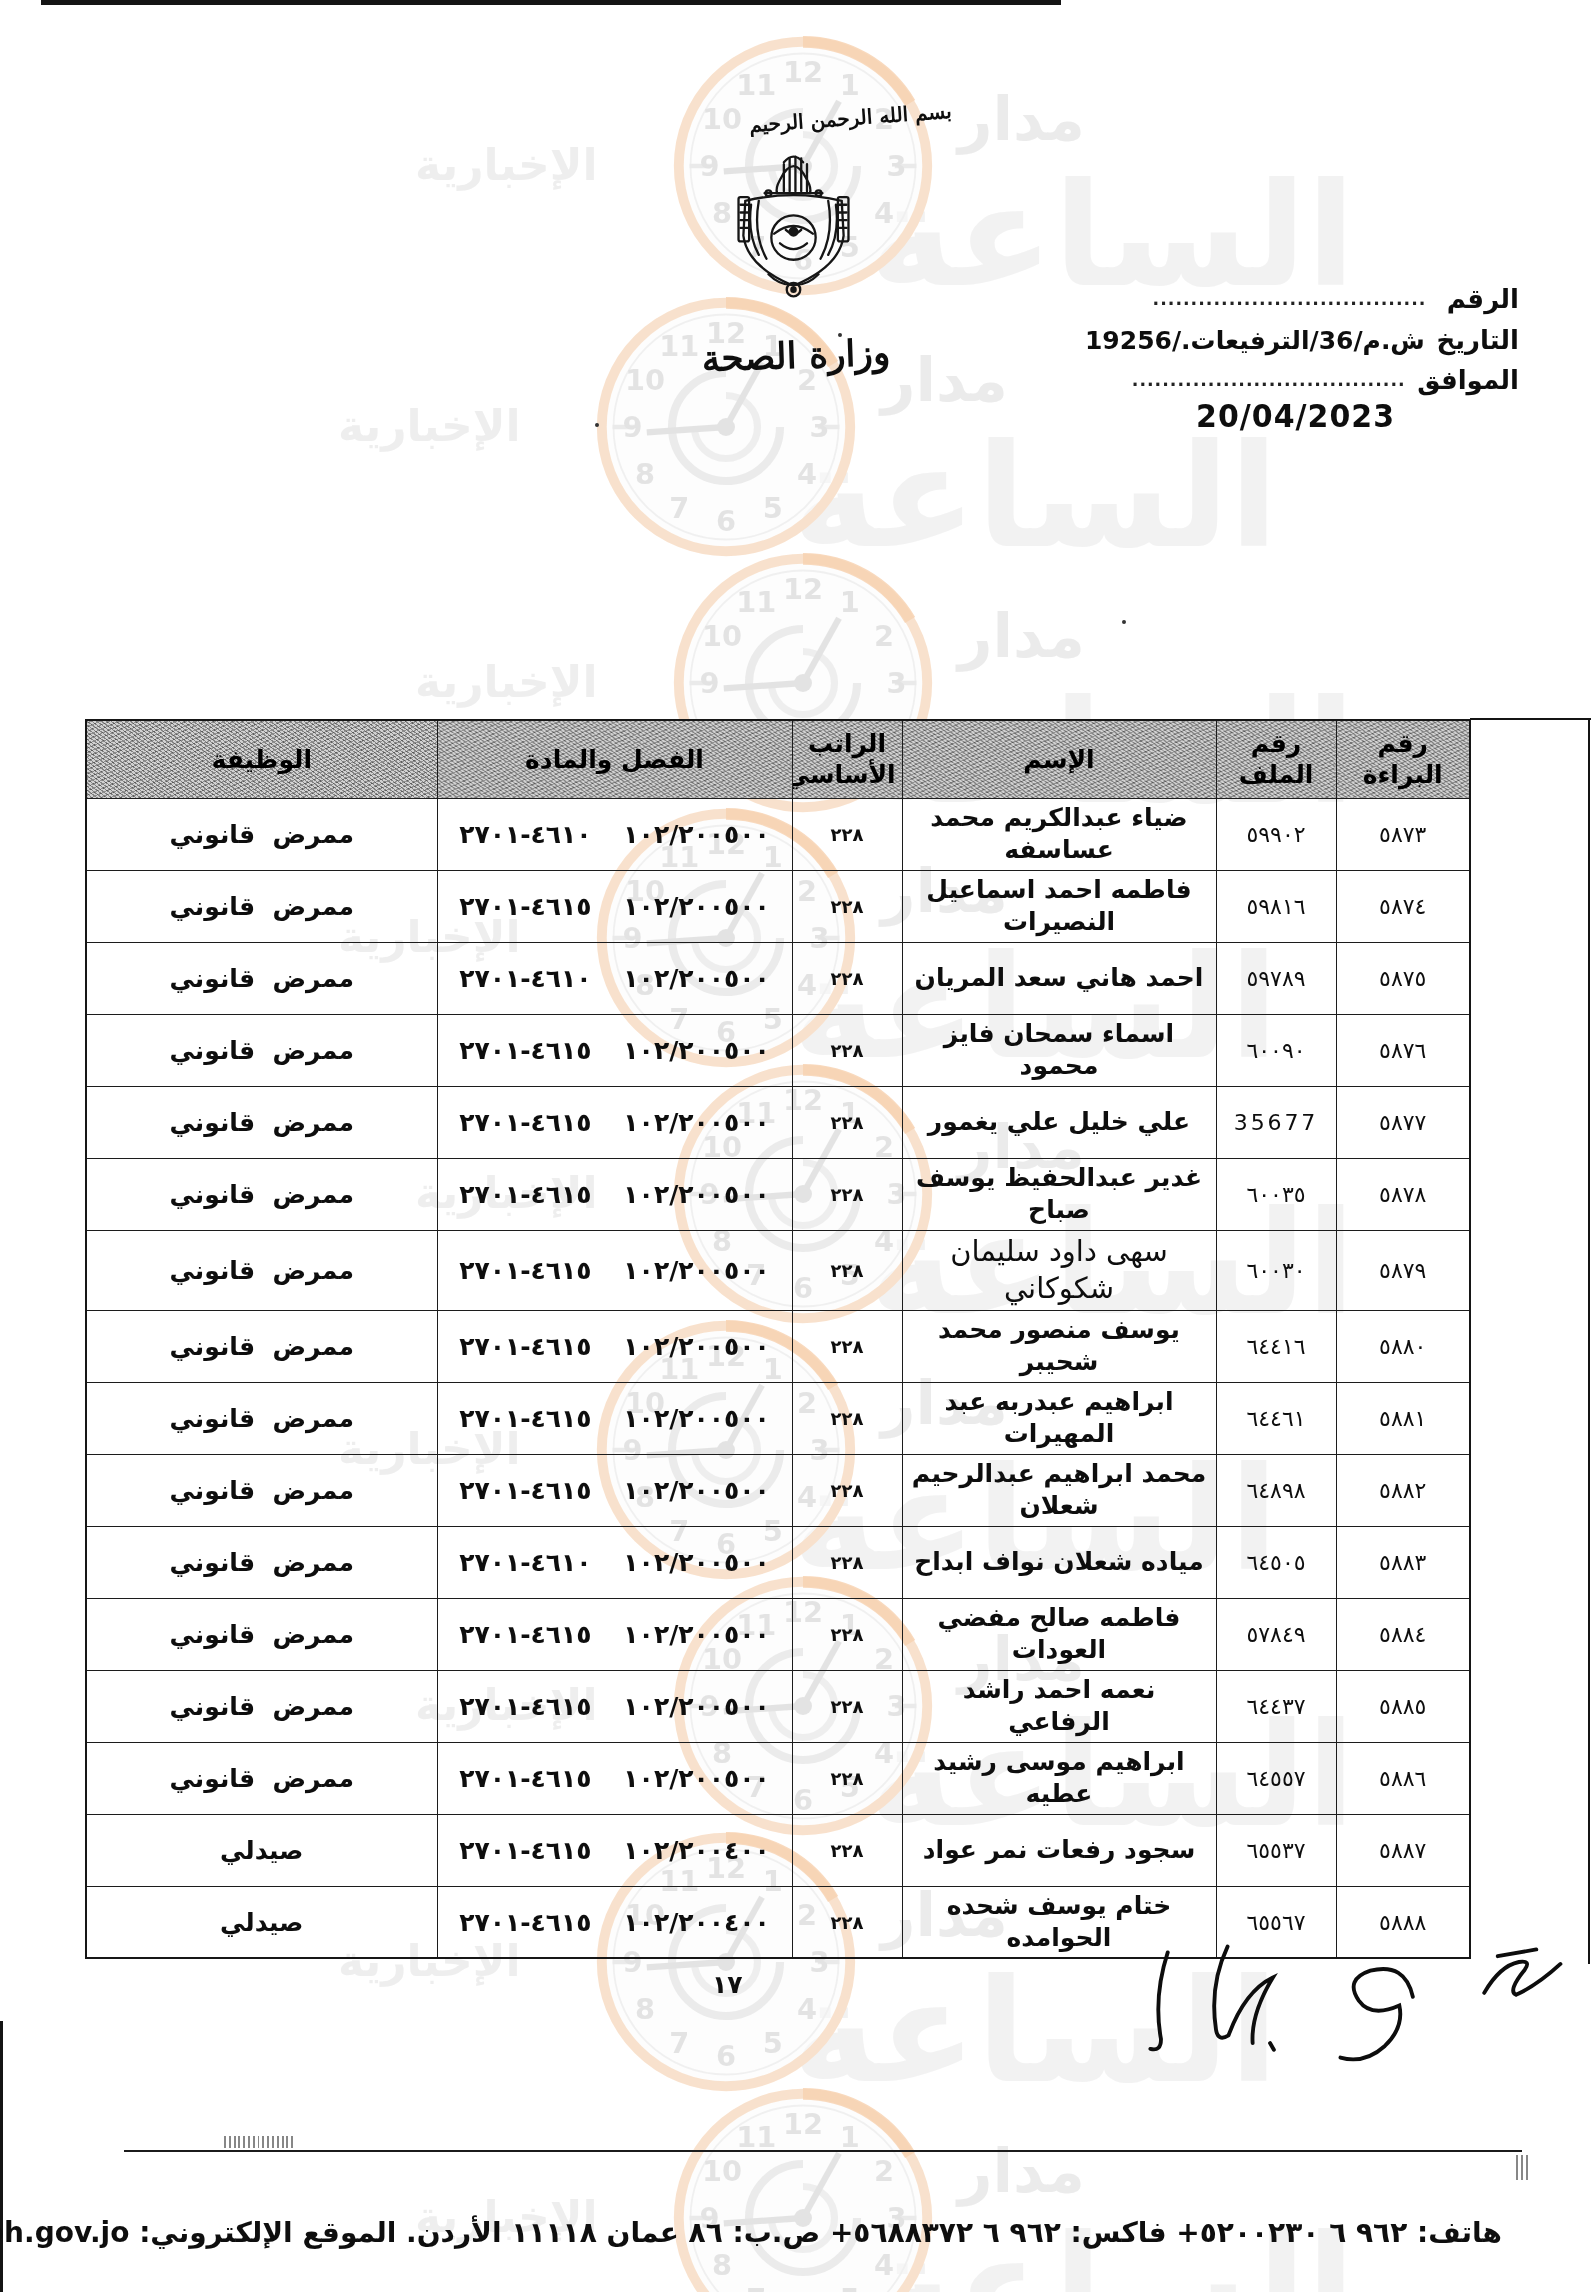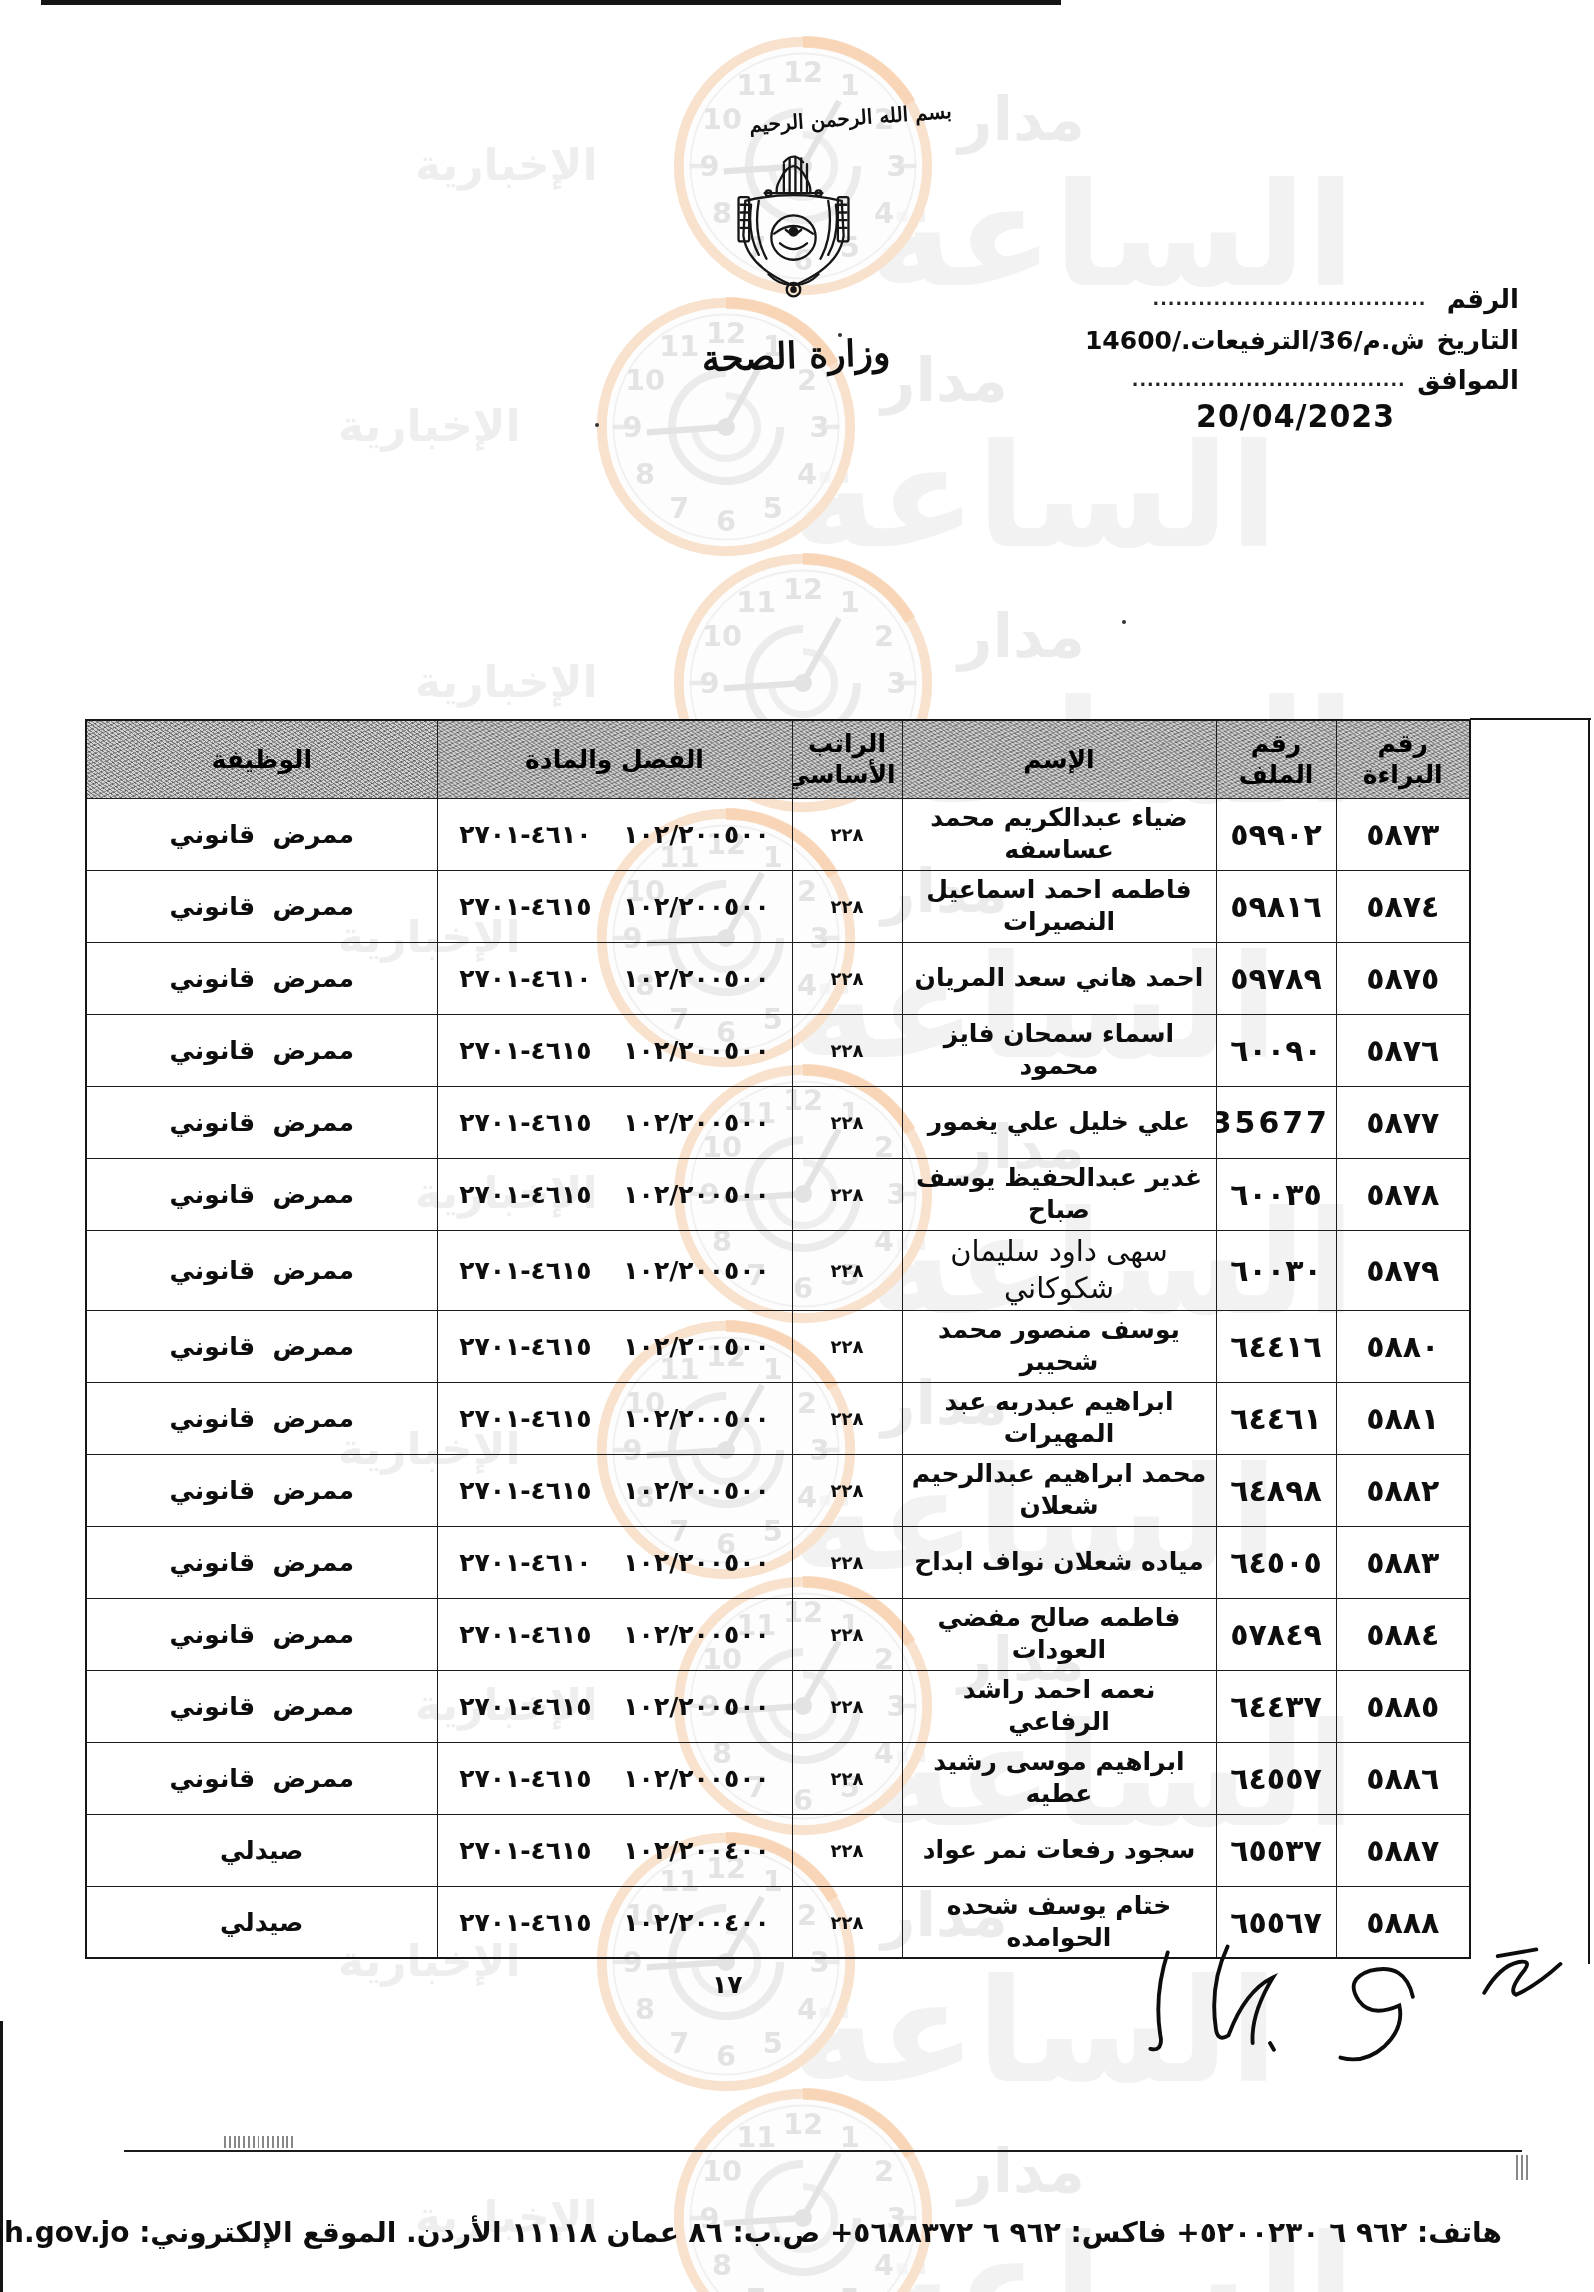--- a/index.html
+++ b/index.html
@@ -50,21 +50,21 @@
   table.roster{border:2.9px solid #161616;}
   th.hcell{
     height:73px; font-size:25px; font-weight:bold; color:#000;
     background-color:#c2c2c2;
     background-image:
       repeating-linear-gradient(37deg, rgba(15,15,15,.40) 0 1px, rgba(255,255,255,0) 1px 2.9px),
       repeating-linear-gradient(-24deg, rgba(30,30,30,.30) 0 1px, rgba(255,255,255,.25) 1px 3.9px);
     line-height:1.25;
   }
   tr.datarow{height:72px;}
-  td.c-patent,td.c-file{font-size:30px; font-weight:bold; letter-spacing:2.9px;}
+  td.c-patent,td.c-file{font-size:22px; font-weight:normal; letter-spacing:2.9px;}
   td.c-name{font-size:25px; font-weight:bold; line-height:1.3;}
   td.c-name.special{font-size:29px; font-weight:400;}
   td.c-salary{font-size:18px; font-weight:bold;}
   td.c-chapter{font-size:25px; font-weight:bold; direction:ltr; word-spacing:23px; letter-spacing:1px;}
   td.c-job{font-size:25px; font-weight:bold; word-spacing:8.7px; letter-spacing:1px;margin-left:28px;}
   
   .page-number{position:absolute; left:712px; top:1970px; font-size:25px; font-weight:bold; z-index:2;}
   .signature{position:absolute; left:1023px; top:1931px; z-index:2;}
   .footer-rule{position:absolute; left:124px; top:2150px; width:1398px; height:1.9px; background:#1b1b1b; z-index:2;}
   .kingdom{
@@ -241,21 +241,21 @@
 
   <div class="ministry">وزارة الصحة</div>
 
   <div class="fields">
     <div class="field-row">
       <span class="field-label">الرقم</span>
       <span class="field-dots">....................................</span>
     </div>
     <div class="field-row">
       <span class="field-label">التاريخ</span>
-      <span class="field-value">ش.م/36/الترفيعات./14600</span>
+      <span class="field-value">ش.م/36/الترفيعات./19256</span>
     </div>
     <div class="field-row">
       <span class="field-label">الموافق</span>
       <span class="field-dots">....................................</span>
     </div>
   </div>
   <div class="greg-date">20/04/2023</div>
 
   <div class="tbl-wrap">
     <table class="roster">

